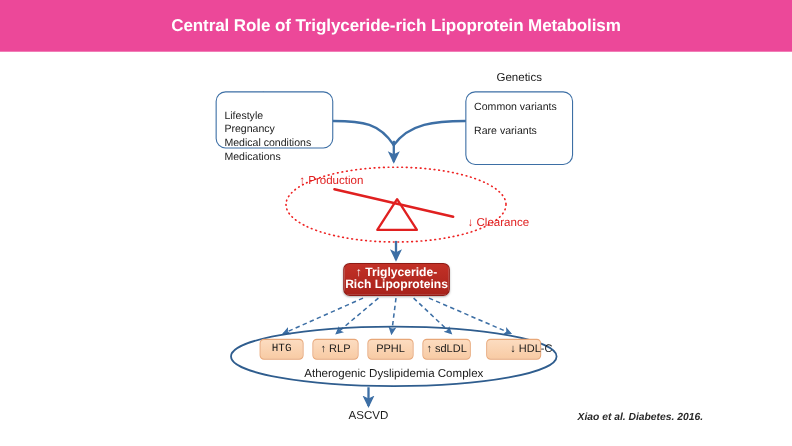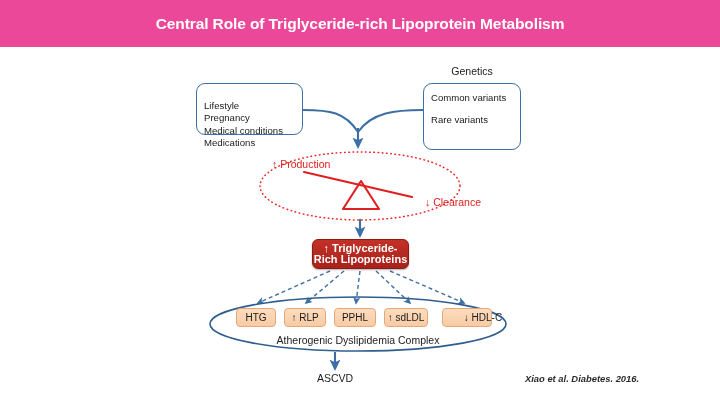--- a/index.html
+++ b/index.html
@@ -204,21 +204,21 @@
   </div>
 
   <div class="red-label" style="left:272px; top:158px;">↑ Production</div>
   <div class="red-label" style="left:388px; top:196px;margin-left:37px;">↓ Clearance</div>
 
   <div id="trl-box">
     <div class="tl">↑  Triglyceride-</div>
     <div class="tl">Rich Lipoproteins</div>
   </div>
 
-  <div class="pill" style="left:236px; width:40px;">HTG</div>
+  <div class="pill" style="left:236px; width:40px;font-family:Liberation Mono, monospace;">HTG</div>
   <div class="pill" style="left:284px; width:42px;">↑ RLP</div>
   <div class="pill" style="left:334px; width:42px;">PPHL</div>
   <div class="pill" style="left:384px; width:44px;">↑ sdLDL</div>
   <div class="pill" style="left:442px; width:50px;padding-left:32px;">↓ HDL-C</div>
 
   <div id="complex-label">Atherogenic Dyslipidemia Complex</div>
 
   <div id="ascvd-label">ASCVD</div>
 
   <div id="citation">Xiao et al. Diabetes. 2016.</div>

